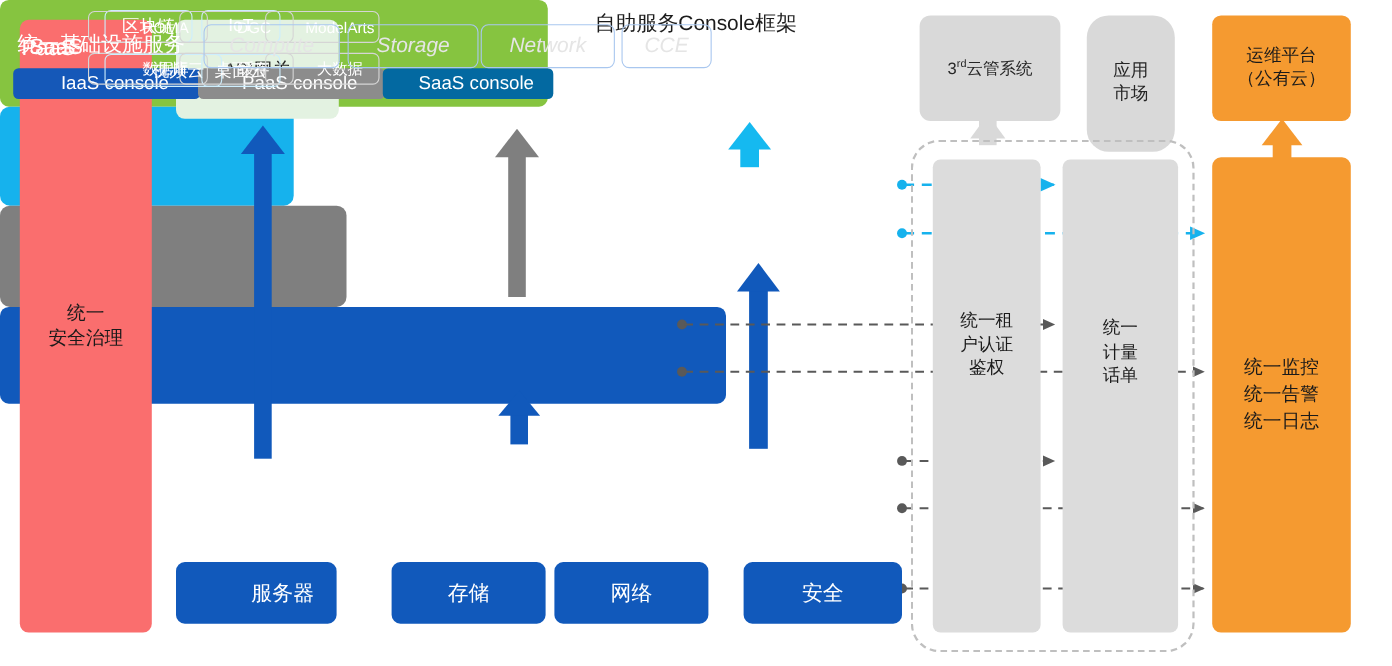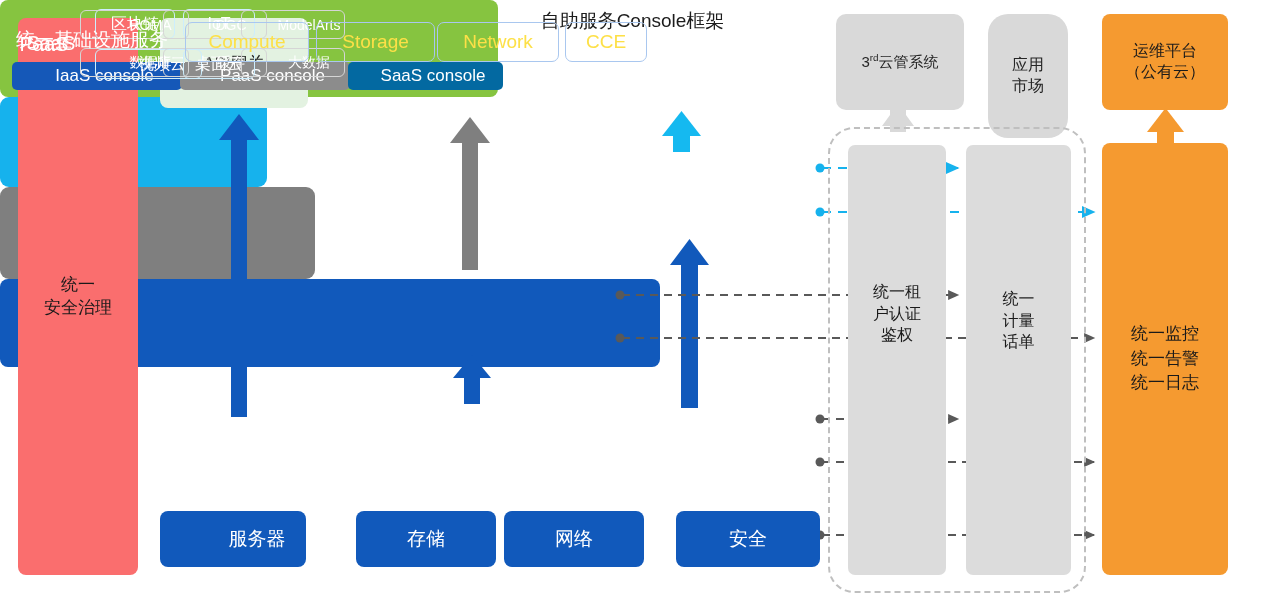--- a/index.html
+++ b/index.html
@@ -55,22 +55,22 @@
   #paas-roma{left:80px;top:10px;width:75px;}
   #paas-dgc{left:163px;top:10px;width:70px;}
   #paas-modelarts{left:241px;top:10px;width:70px;}
   #paas-db{left:80px;top:48px;width:75px;}
   #paas-cache{left:163px;top:48px;width:70px;}
   #paas-bigdata{left:241px;top:48px;width:70px;}
 
   
   #infra-bar{left:160px;top:400px;width:660px;height:88px;background:#1159BB;border-radius:8px;display:block;}
   #infra-label{position:absolute;left:16px;top:27px;color:#fff;font-size:19px;}
-  .infra-chip{position:absolute;top:22px;height:38px;border:1.6px solid #a9c7ef;border-radius:7px;color:#fde047;
-      font-size:19px;display:flex;align-items:center;justify-content:center;}
+  .infra-chip{position:absolute;top:22px;height:38px;border:1.6px solid #a9c7ef;border-radius:7px;color:#e5e5e5;
+      font-size:19px;display:flex;align-items:center;justify-content:center;font-style:italic;}
   #infra-compute{left:185px;width:122px;}
   #infra-storage{left:316px;width:117px;}
   #infra-network{left:437px;width:120px;}
   #infra-cce{left:565px;width:80px;}
 
   
   .res-box{top:511px;height:56px;background:#1159BB;border-radius:8px;color:#fff;font-size:19px;}
   #res-server{left:160px;width:146px;padding-left:48px;}
   #res-storage{left:332px;width:140px;margin-left:24px;}
   #res-network{left:504px;width:140px;}

